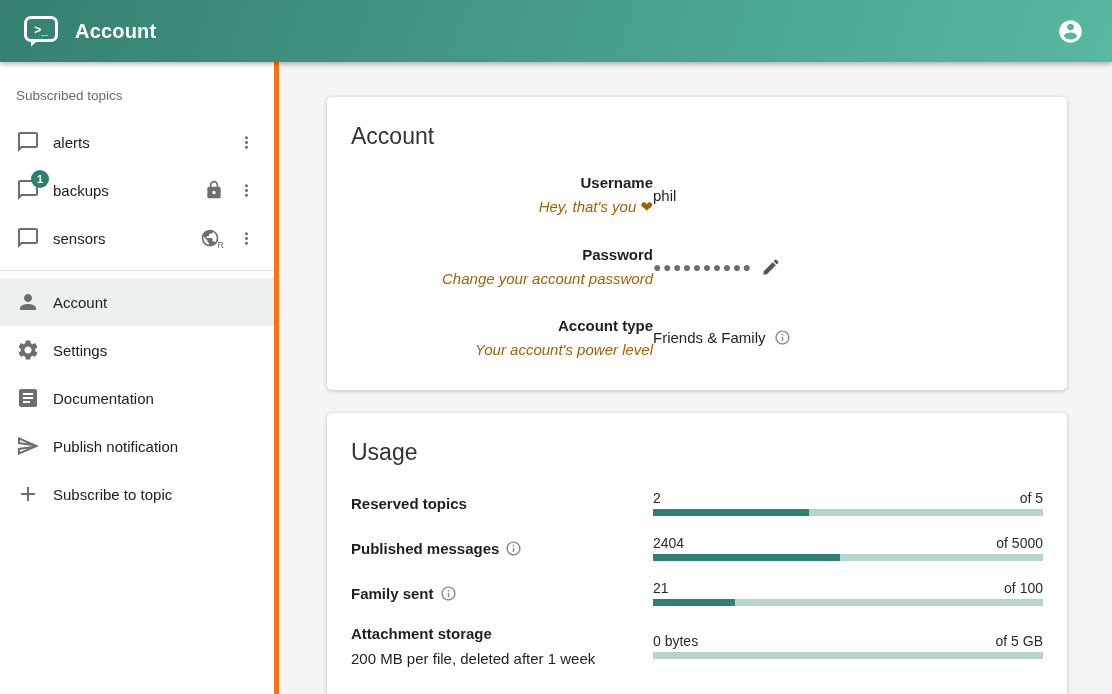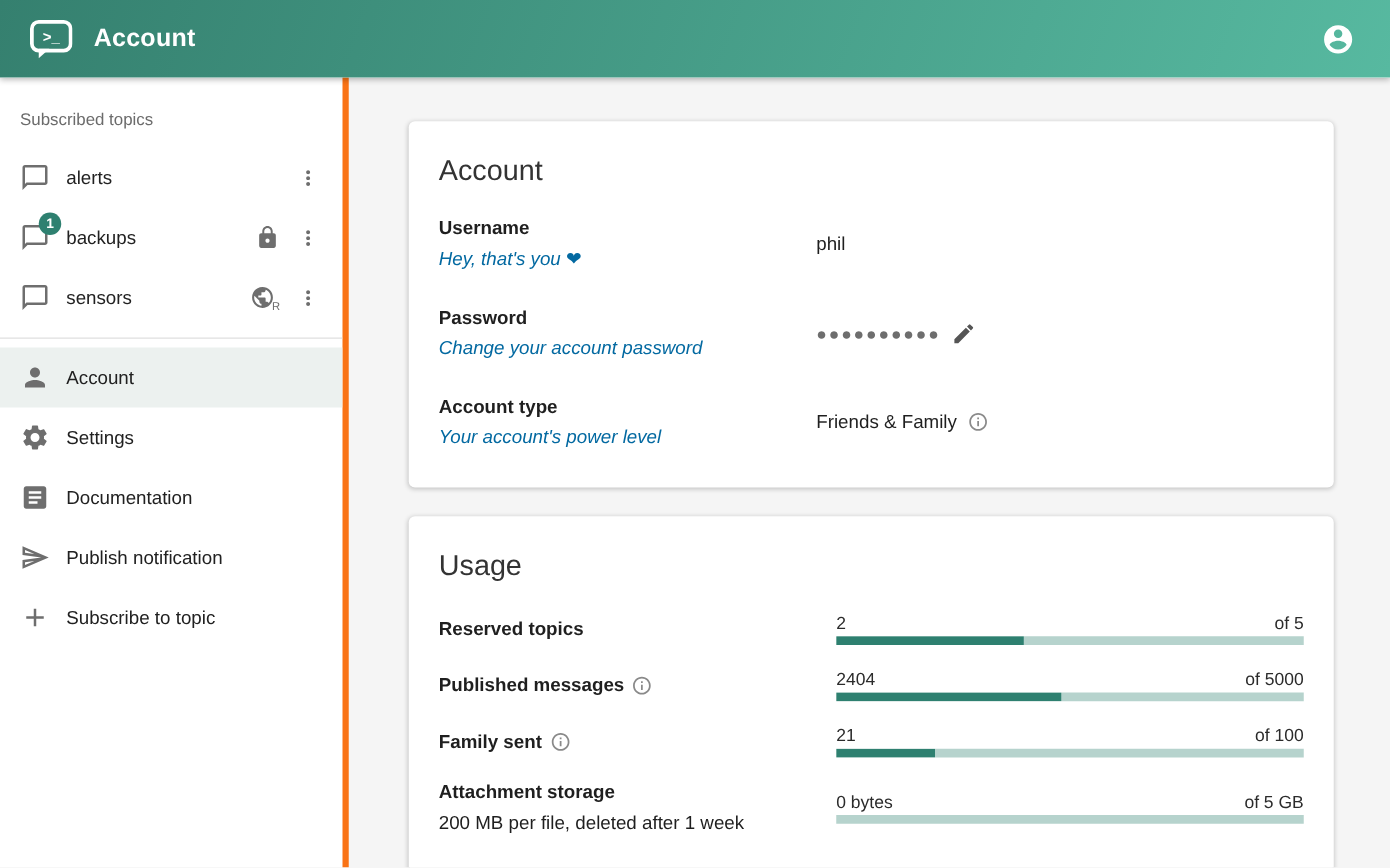--- a/index.html
+++ b/index.html
@@ -66,30 +66,30 @@
   .card{
     width:740px;background:#fff;border-radius:5px;
     box-shadow:0 1px 4px rgba(0,0,0,0.22);
     padding:20px 24px 24px 24px;
   }
   .card h2{font-size:23px;font-weight:400;color:#333;margin:6px 0 24px 0;}
   .card-account{margin-bottom:23px;}
 
   .pref-row{display:flex;align-items:center;margin-bottom:30px;}
   .pref-row:last-child{margin-bottom:8px;}
-  .pref-left{width:302px;flex:0 0 302px;}
+  .pref-left{width:302px;flex:0 0 302px;text-align:right;}
   .pref-label{font-size:15px;font-weight:bold;color:#1f1f1f;margin-bottom:7px;}
-  .pref-sub{font-size:15px;font-style:italic;color:#0369a1;}
+  .pref-sub{font-size:15px;font-style:italic;color:#a16207;}
   .pref-value{flex:1;font-size:15px;color:#1f1f1f;display:flex;align-items:center;gap:8px;}
   .pwd-dots{font-size:14px;letter-spacing:1.5px;color:#6e6e6e;}
   .icon-btn{background:none;border:none;padding:0;cursor:pointer;display:flex;align-items:center;color:#555;}
   .info-icon{color:#8a8a8a;display:flex;align-items:center;}
 
   
-  .meter-row{display:flex;align-items:center;margin-bottom:19px;gap:16px;}
+  .meter-row{display:flex;align-items:center;margin-bottom:19px;}
   .meter-left{width:302px;flex:0 0 302px;}
   .meter-label{font-size:15px;font-weight:bold;color:#1f1f1f;display:flex;align-items:center;gap:6px;}
   .meter-sub{font-size:15px;color:#1f1f1f;margin-top:8px;}
   .meter-right{flex:1;}
   .meter-nums{display:flex;justify-content:space-between;font-size:14px;color:#2b2b2b;margin-bottom:3px;}
   .meter-bar{height:7px;background:var(--progress-track);overflow:hidden;}
   .meter-fill{height:100%;background:var(--accent);width:0;}
 
   svg{display:block;}
 </style>

